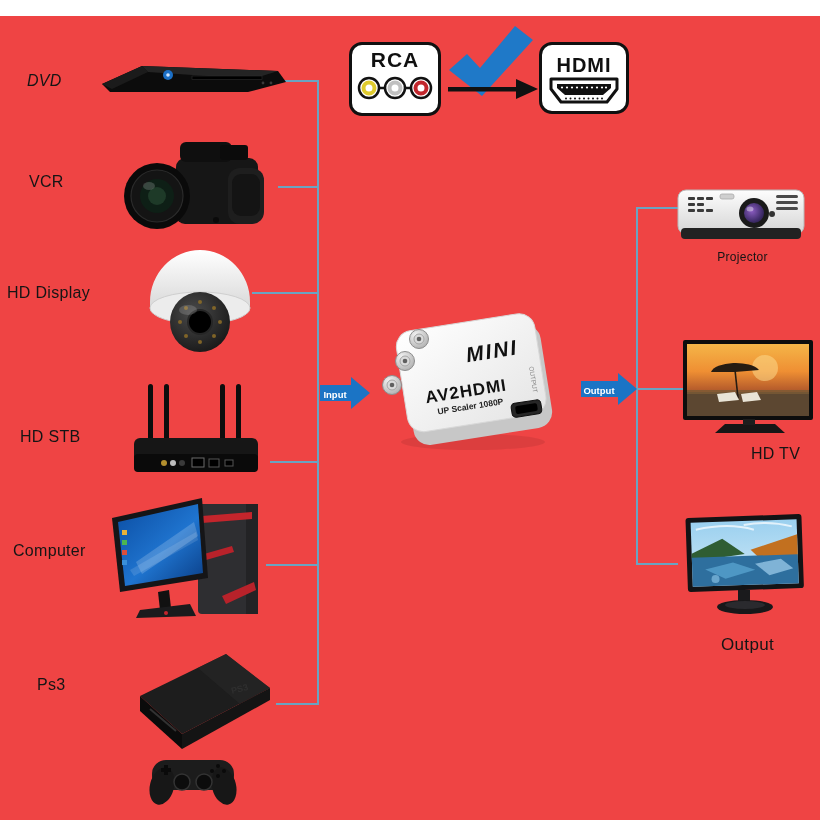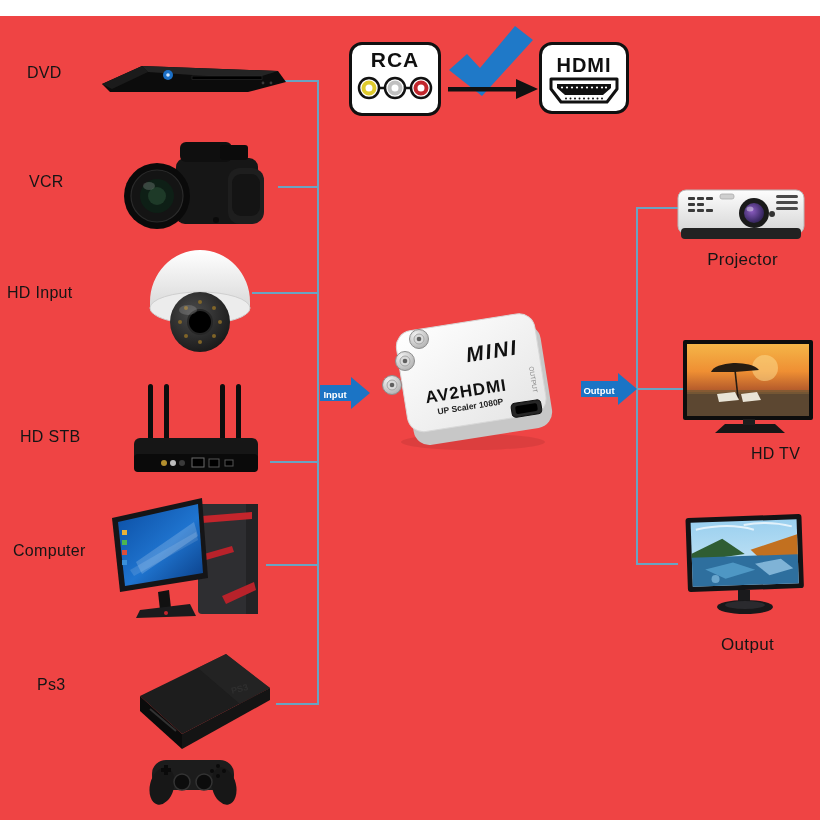--- a/index.html
+++ b/index.html
@@ -82,28 +82,28 @@
   <div class="wire" style="left:252px;top:276px;width:66px;height:2px;"></div>
   <div class="wire" style="left:270px;top:445px;width:48px;height:2px;"></div>
   <div class="wire" style="left:266px;top:548px;width:52px;height:2px;"></div>
   <div class="wire" style="left:276px;top:687px;width:42px;height:2px;"></div>
 
   <div class="wire" style="left:636px;top:191px;width:2px;height:358px;"></div>
   <div class="wire" style="left:638px;top:191px;width:42px;height:2px;"></div>
   <div class="wire" style="left:638px;top:372px;width:47px;height:2px;"></div>
   <div class="wire" style="left:638px;top:547px;width:40px;height:2px;"></div>
 
-  <div class="lbl" style="left:27px;top:48px;">DVD</div>
+  <div class="lbl" style="left:27px;top:56px;font-style:italic;">DVD</div>
   <div class="lbl" style="left:29px;top:157px;">VCR</div>
-  <div class="lbl" style="left:7px;top:268px;">HD Input</div>
+  <div class="lbl" style="left:7px;top:268px;">HD Display</div>
   <div class="lbl" style="left:20px;top:412px;">HD STB</div>
   <div class="lbl" style="left:13px;top:526px;">Computer</div>
   <div class="lbl" style="left:37px;top:660px;">Ps3</div>
 
-  <div class="lbl center" style="left:695px;top:234px;width:95px;font-size:17px;">Projector</div>
+  <div class="lbl center" style="left:695px;top:234px;width:95px;font-size:12px;">Projector</div>
   <div class="lbl center" style="left:728px;top:429px;width:95px;font-size:16px;">HD TV</div>
   <div class="lbl center" style="left:700px;top:619px;width:95px;font-size:17px;">Output</div>
 
   <svg class="abs" style="left:100px;top:42px;" width="190" height="42" viewBox="0 0 190 42">
     <polygon points="2,26 42,8 178,13 186,24 148,34 10,34" fill="#0c0c0c"></polygon>
     <polygon points="42,8 178,13 152,21 48,14" fill="#242424"></polygon>
     <polygon points="2,26 42,8 48,14 12,31" fill="#1b1b1b"></polygon>
     <circle cx="68" cy="17" r="5" fill="#1b6fc6"></circle>
     <circle cx="68" cy="17" r="1.8" fill="#cfe6ff"></circle>
     <rect x="92" y="18" width="70" height="3.5" fill="#000" stroke="#2d2d2d" stroke-width=".6"></rect>

